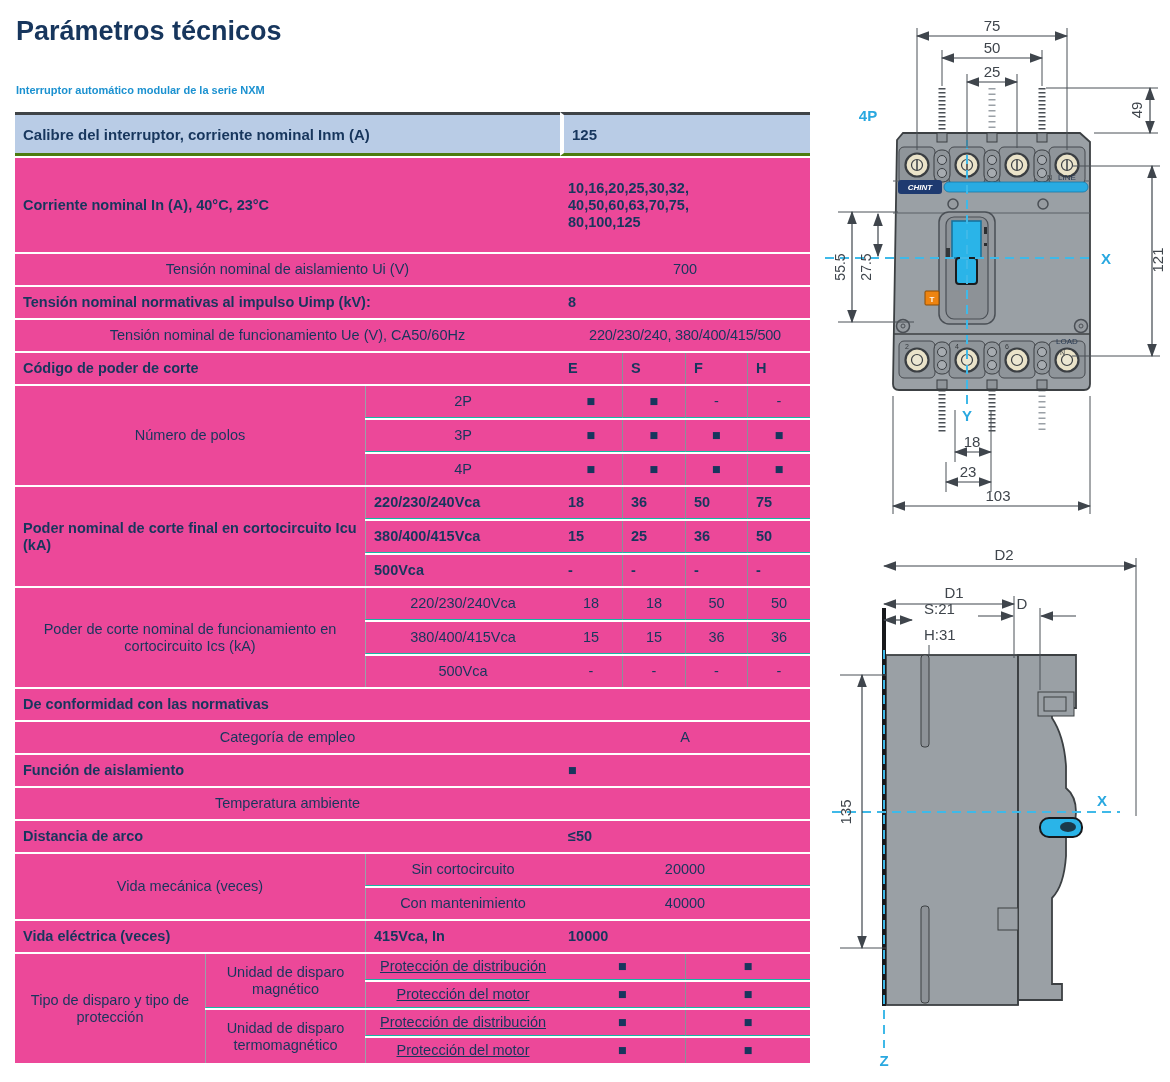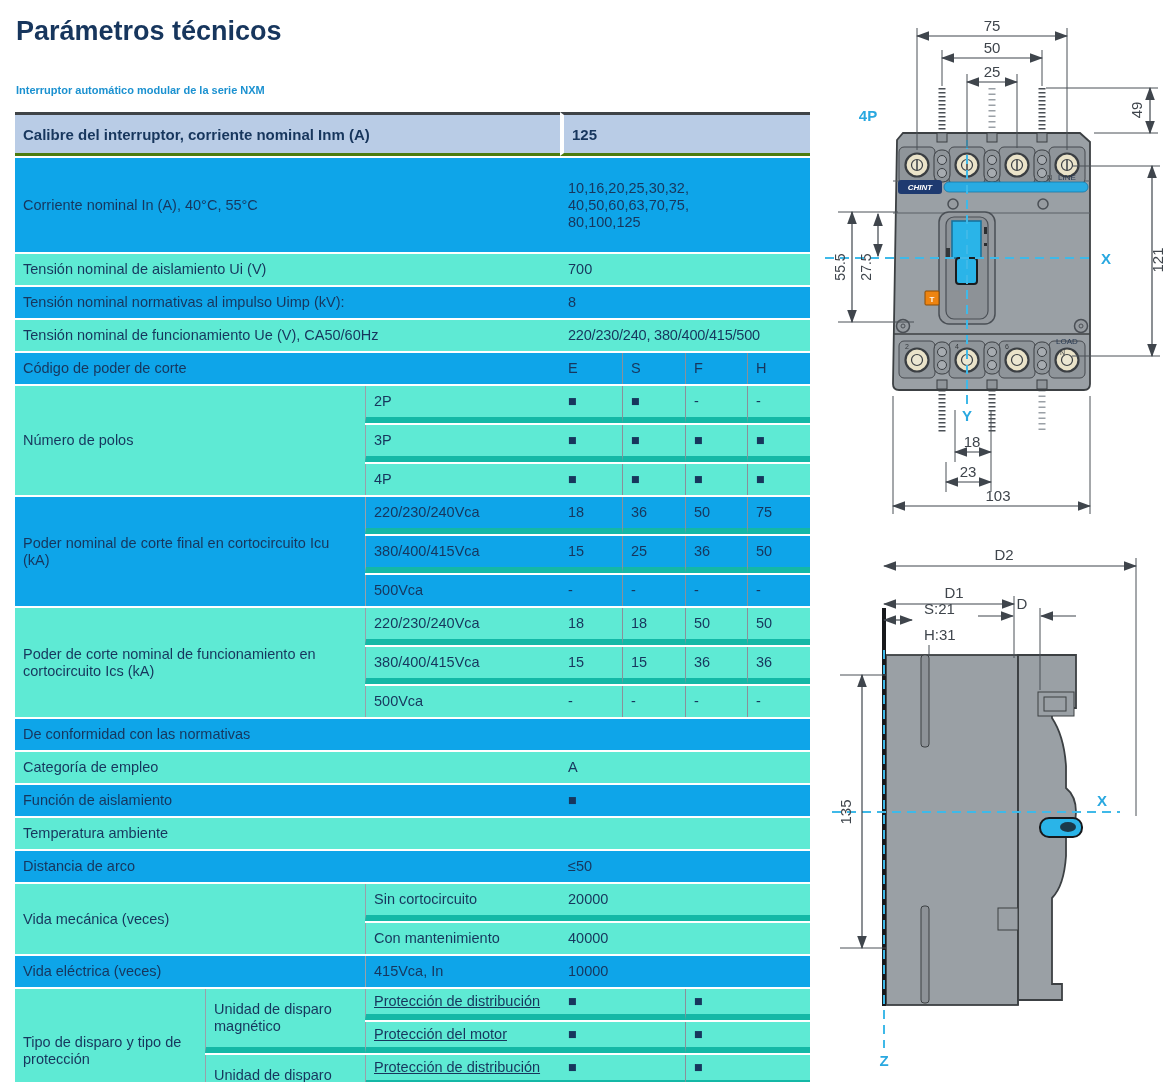--- a/index.html
+++ b/index.html
@@ -10,25 +10,25 @@
   .title{position:absolute;left:16px;top:16px;font-size:27px;font-weight:bold;color:#17365d;}
   .subtitle{position:absolute;left:16px;top:84px;font-size:11px;font-weight:bold;color:#1b91d0;}
 
   table.t{position:absolute;left:15px;top:110px;width:795px;border-collapse:separate;
           border-spacing:0 2px;table-layout:fixed;}
   table.t td{padding:2px 8px;font-size:14.5px;color:#17365d;line-height:17px;vertical-align:middle;
              overflow:hidden;}
   tr.hdr td{background:#b9cce6;font-weight:bold;font-size:15px;height:34px;
             border-top:3px solid #3f4347;border-bottom:3px solid #4d7c0f;}
   td.valgap{border-left:4px solid #ffffff;}
-  tr.b td{background:#5eead4;}
-  tr.w td{background:#0ea5e9;}
+  tr.b td{background:#ec4899;text-align:center;}
+  tr.w td{background:#ec4899;font-weight:bold;}
   td.sub{border-left:1px solid #99a0a8;}
   td.vl{border-left:1px solid #8a9099;}
-  td.div{border-bottom:6px solid #14b8a6;}
+  td.div{border-bottom:1px solid #14b8a6;}
   td.cv{padding-left:15px;}
   td.v{padding-left:8px;margin-left:16px;}
   .sq{font-size:11px;color:#1c1e22;}
   .small{font-size:12.5px;letter-spacing:-0.2px;}
   .h90 td{height:90px;}
   .h31 td{height:27px;}
   .h27 td{height:21px;}
   td.proteccion{font-size:13px;white-space:nowrap;padding-left:8px;text-decoration:underline;}
   svg{position:absolute;}
   svg text{font-family:"Liberation Sans",sans-serif;}
@@ -55,21 +55,21 @@
         <col style="width:63px">
         <col style="width:62px">
         <col style="width:63px">
       </colgroup>
     <tbody>
       <tr class="hdr">
         <td colspan="3">Calibre del interruptor, corriente nominal Inm (A)</td>
         <td colspan="4" class="valgap v">125</td>
       </tr>
       <tr class="w h90">
-        <td colspan="3">Corriente nominal In (A), 40°C, 55°C</td>
+        <td colspan="3">Corriente nominal In (A), 40°C, 23°C</td>
         <td colspan="4" class="v">
           <div>10,16,20,25,30,32,</div>
           <div>40,50,60,63,70,75,</div>
           <div>80,100,125</div>
         </td>
       </tr>
       <tr class="b h31">
         <td colspan="3">Tensión nominal de aislamiento Ui (V)</td>
         <td colspan="4" class="v">700</td>
       </tr>

